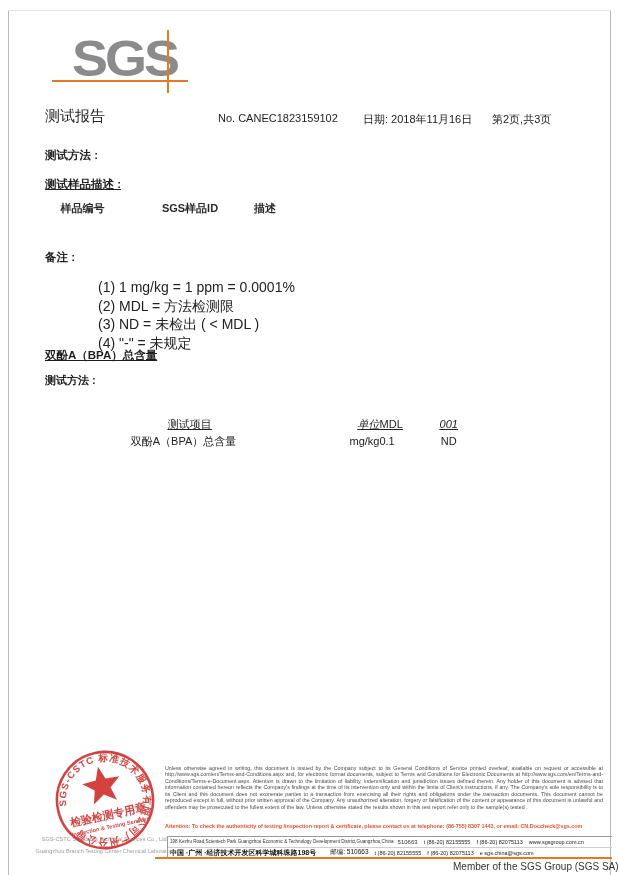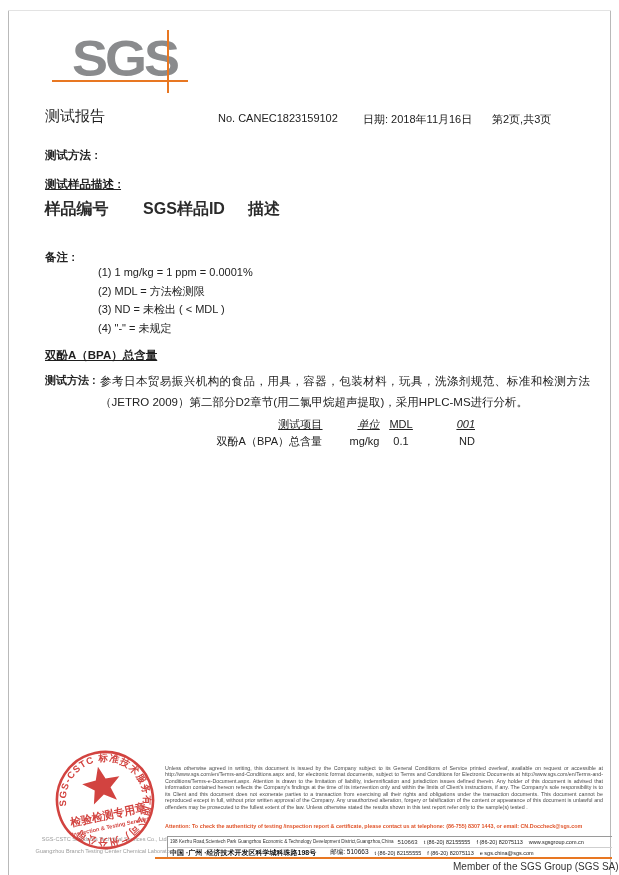--- a/index.html
+++ b/index.html
@@ -27,42 +27,42 @@
   .doc-title { position:absolute; left:45px; top:107px; font-size:15px; font-weight:normal; color:#1f1f1f; }
   .report-no { position:absolute; left:218px; top:112px; font-size:11px; color:#222;text-align:center; }
   .report-date { position:absolute; left:363px; top:112px; font-size:11px; color:#222; }
   .report-pages { position:absolute; left:492px; top:112px; font-size:11px; color:#222; }
 
   .label-bold { font-weight:bold; color:#222; }
   .results-label { position:absolute; left:45px; top:148px; font-size:11.5px; }
   .sample-desc-label { position:absolute; left:45px; top:177px; font-size:11.5px; text-decoration:underline; }
 
   
-  .sample-table { position:absolute; left:29px; top:200px; width:330px; font-size:16px; }
+  .sample-table { position:absolute; left:35px; top:200px; width:330px; font-size:11px; }
   .sample-table .tr { display:flex; line-height:17px; }
   .sample-table .c1 { width:95px; text-align:center; }
   .sample-table .c2 { width:120px; text-align:center; }
   .sample-table .c3 { width:110px; text-align:left; padding-left:4px; }
   .sample-table .th { font-weight:bold; }
 
   .notes-label { position:absolute; left:45px; top:250px; font-size:11.5px; }
-  .notes { position:absolute; left:98px; top:263px; font-size:11px; color:#222; }
+  .notes { position:absolute; left:98px; top:278px; font-size:14px; color:#222; }
   .notes div { line-height:18.5px; }
 
   .bpa-heading { position:absolute; left:45px; top:348px; font-size:11.5px; font-weight:bold; text-decoration:underline; color:#1f1f1f; }
   .method-label { position:absolute; left:45px; top:373px; font-size:11px; font-weight:bold; color:#222; }
   .method-text { position:absolute; left:100px; top:371px; width:490px; font-size:11.5px; line-height:21px; color:#222; text-align:justify; }
 
   
   .result-table { position:absolute; left:45px; top:416px; width:430px; font-size:11px; color:#222; }
   .result-table .tr { display:flex; line-height:17px; }
-  .result-table .ci { width:290px; text-align:right; }
+  .result-table .ci { width:290px; text-align:center; }
   .result-table .cu { width:60px; text-align:right; }
-  .result-table .cm { width:45px; text-align:center; }
-  .result-table .cs { width:55px; text-align:right; }
+  .result-table .cm { width:45px; text-align:left; }
+  .result-table .cs { width:55px; text-align:center; }
   .result-table .th span { text-decoration:underline; }
   .result-table .th .ci { padding-left:12px; }
   .ital { font-style:italic; }
 
   
   .legal {
     position:absolute; left:165px; top:765px; width:438px;
     font-size:5.3px; line-height:6.45px; color:#4c4c4c; text-align:justify;
   }
   .attention {
@@ -118,21 +118,20 @@
   <div class="notes-label label-bold">备注 :</div>
   <div class="notes">
     <div>(1) 1 mg/kg = 1 ppm = 0.0001%</div>
     <div>(2) MDL = 方法检测限</div>
     <div>(3) ND = 未检出 ( &lt; MDL )</div>
     <div>(4) "-" = 未规定</div>
   </div>
 
   <div class="bpa-heading">双酚A（BPA）总含量</div>
   <div class="method-label">测试方法 :</div>
-  <div class="method-text">参考日本贸易振兴机构的食品，用具，容器，包装材料，玩具，洗涤剂规范、标准和检测方法（JETRO 2009）第二部分D2章节(用二氯甲烷超声提取)，采用HPLC-MS进行分析。</div>
 
   <div class="result-table">
     <div class="tr th">
       <span class="ci"><span>测试项目</span></span>
       <span class="cu ital"><span>单位</span></span>
       <span class="cm"><span>MDL</span></span>
       <span class="cs ital"><span>001</span></span>
     </div>
     <div class="tr">
       <span class="ci">双酚A（BPA）总含量</span>

